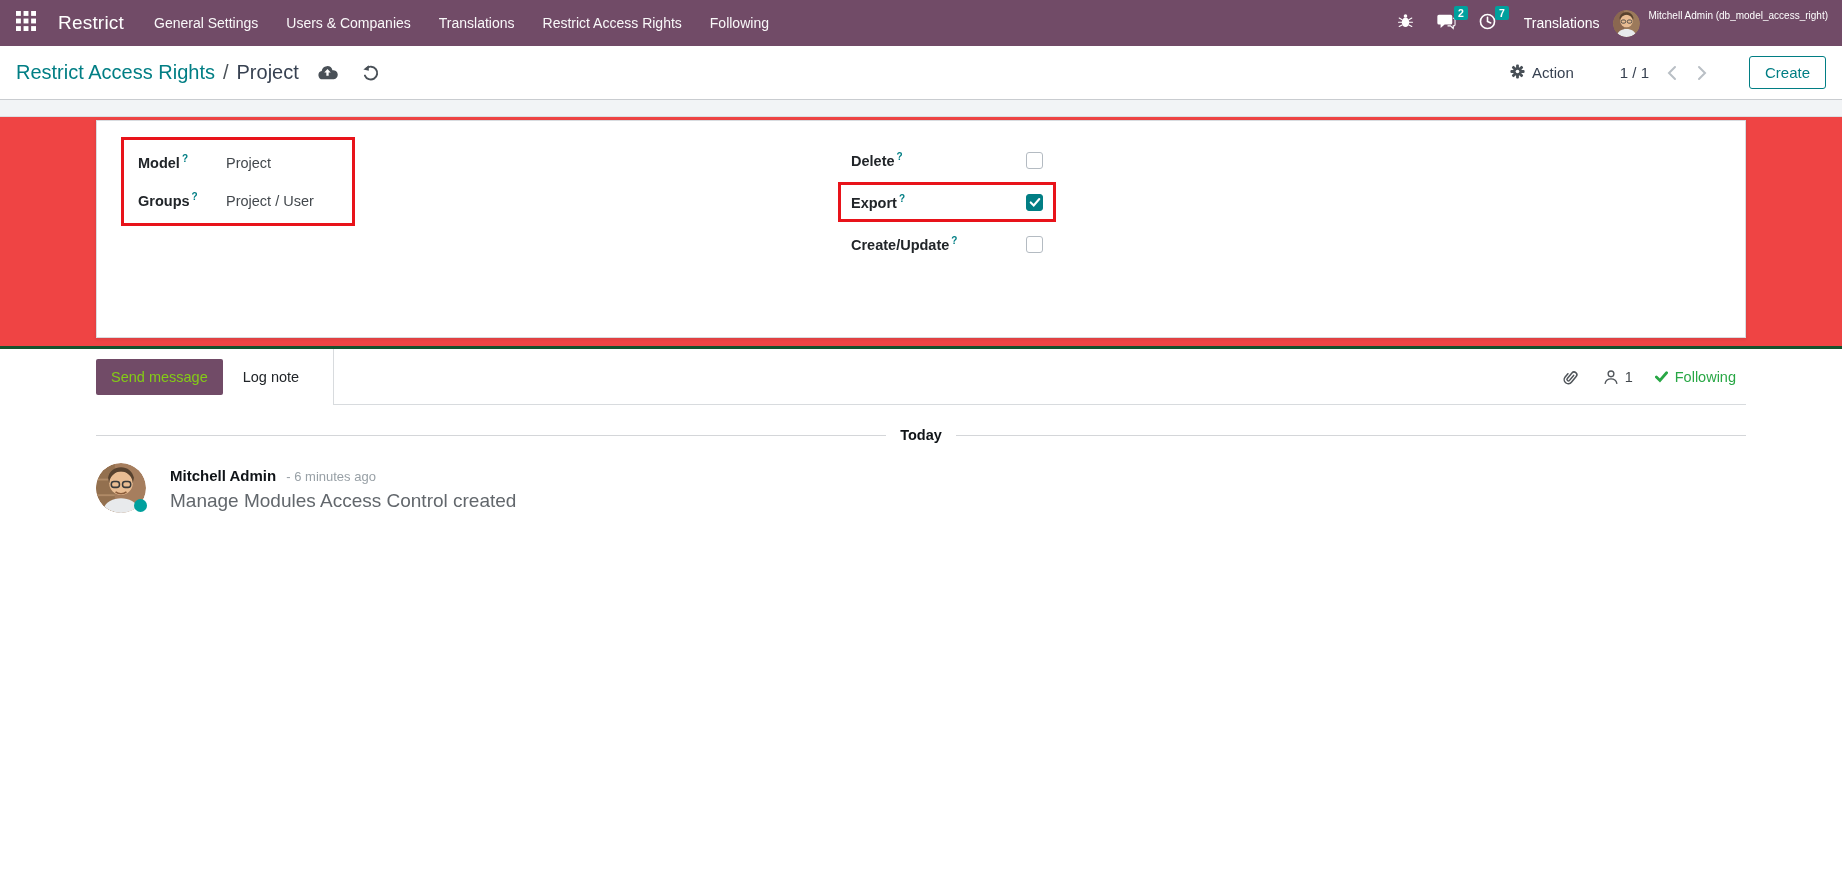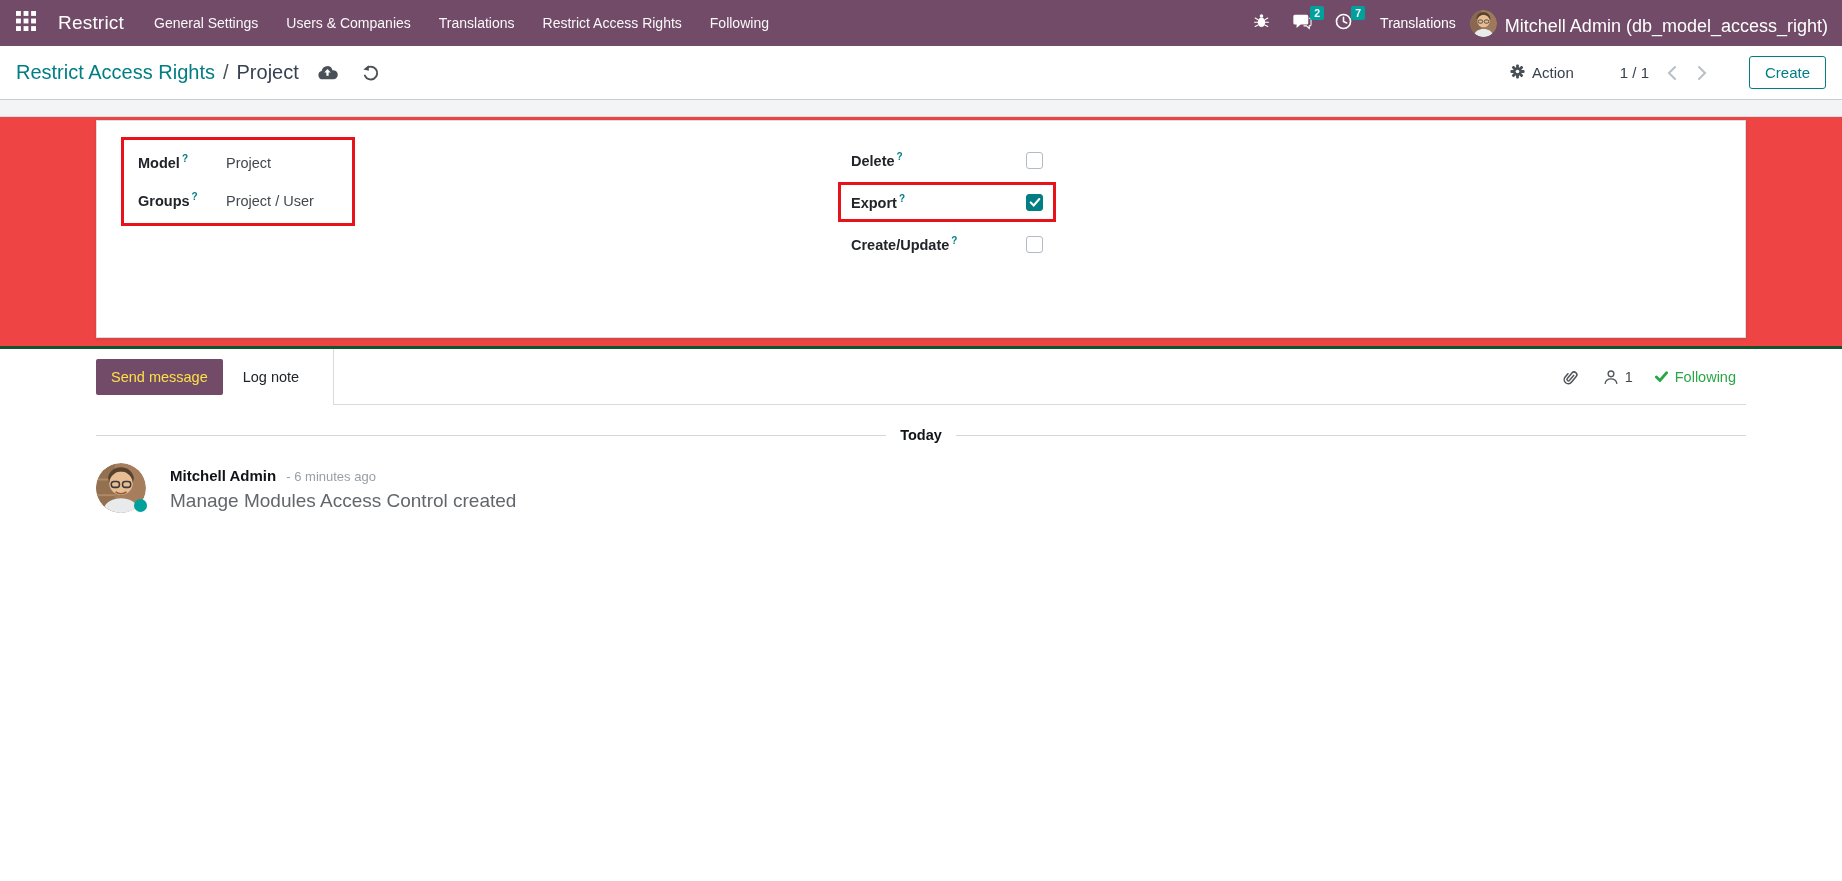--- a/index.html
+++ b/index.html
@@ -15,21 +15,21 @@
   
   .navbar{height:46px;background:var(--navbar-bg);display:flex;align-items:center;color:#fff;padding-right:14px;}
   .apps-btn{width:52px;height:46px;display:flex;align-items:center;justify-content:center;cursor:pointer;}
   .brand{font-size:19px;font-weight:500;margin:0 16px 0 6px;letter-spacing:.2px;cursor:pointer;}
   .menu-item{font-size:14px;line-height:46px;padding:0 14px;color:rgba(255,255,255,.96);cursor:pointer;white-space:nowrap;}
   .systray{margin-left:auto;display:flex;align-items:center;}
   .tray-btn{position:relative;height:46px;display:flex;align-items:center;padding:0 11px;cursor:pointer;}
   .tray-badge{position:absolute;top:6px;right:-1px;background:var(--badge-teal);color:#fff;
     font-size:10.5px;font-weight:700;padding:1px 4px;border-radius:2px;line-height:12px;}
   .company{font-size:14px;margin:0 14px 0 16px;cursor:pointer;white-space:nowrap;}
-  .user-menu{display:flex;align-items:flex-end;gap:8px;font-size:18px;cursor:pointer;white-space:nowrap;}
+  .user-menu{display:flex;align-items:flex-start;gap:8px;font-size:10px;cursor:pointer;white-space:nowrap;}
   .nav-avatar{width:27px;height:27px;border-radius:50%;overflow:hidden;flex:0 0 auto;}
   
   .control-panel{height:54px;display:flex;align-items:center;background:#fff;padding:0 16px;border-bottom:1px solid #c9ccd0;}
   .breadcrumb{display:flex;align-items:center;font-size:20px;gap:8px;}
   .bc-parent{color:var(--accent-teal);cursor:pointer;}
   .bc-sep{color:#4c5258;}
   .bc-current{color:#374151;}
   .cp-icon{margin-left:14px;display:flex;align-items:center;cursor:pointer;}
   .cp-right{margin-left:auto;display:flex;align-items:center;}
   .action-btn{display:flex;align-items:center;gap:7px;font-size:15px;color:#374151;cursor:pointer;}
@@ -56,21 +56,21 @@
   .check-row.hl{border-color:var(--highlight-red);}
   .check-label{font-weight:700;font-size:14.5px;color:#212529;white-space:nowrap;text-align:right;}
   .checkbox{width:17px;height:17px;border:1px solid #b4bbc2;border-radius:3px;background:#fff;
     display:flex;align-items:center;justify-content:center;cursor:pointer;flex:0 0 auto;}
   .checkbox svg{display:none;}
   .checkbox.is-checked{background:var(--accent-teal);border-color:var(--accent-teal);}
   .checkbox.is-checked svg{display:block;}
   
   .chatter-topbar{display:flex;height:56px;padding:0 96px;background:#fff;}
   .tabs{width:237px;display:flex;align-items:center;}
-  .btn-send{background:var(--send-button-bg);color:#fde047;border:none;border-radius:2px;
+  .btn-send{background:var(--send-button-bg);color:#84cc16;border:none;border-radius:2px;
     font-size:14.5px;padding:10px 15px;cursor:pointer;font-family:inherit;}
   .btn-log{background:none;border:none;font-size:14.5px;font-weight:500;color:#212529;
     margin-left:14px;cursor:pointer;font-family:inherit;}
   .topbar-rest{flex:1;border-left:1px solid #d8dbde;border-bottom:1px solid #d8dbde;
     display:flex;align-items:center;justify-content:flex-end;gap:22px;padding-right:10px;}
   .attach-btn{display:flex;align-items:center;cursor:pointer;}
   .followers{display:flex;align-items:center;gap:5px;font-size:14.5px;color:#43484d;cursor:pointer;}
   .following{display:flex;align-items:center;gap:7px;color:var(--following-green);
     font-size:14.5px;font-weight:500;cursor:pointer;}
   .thread{padding:0 96px;}

